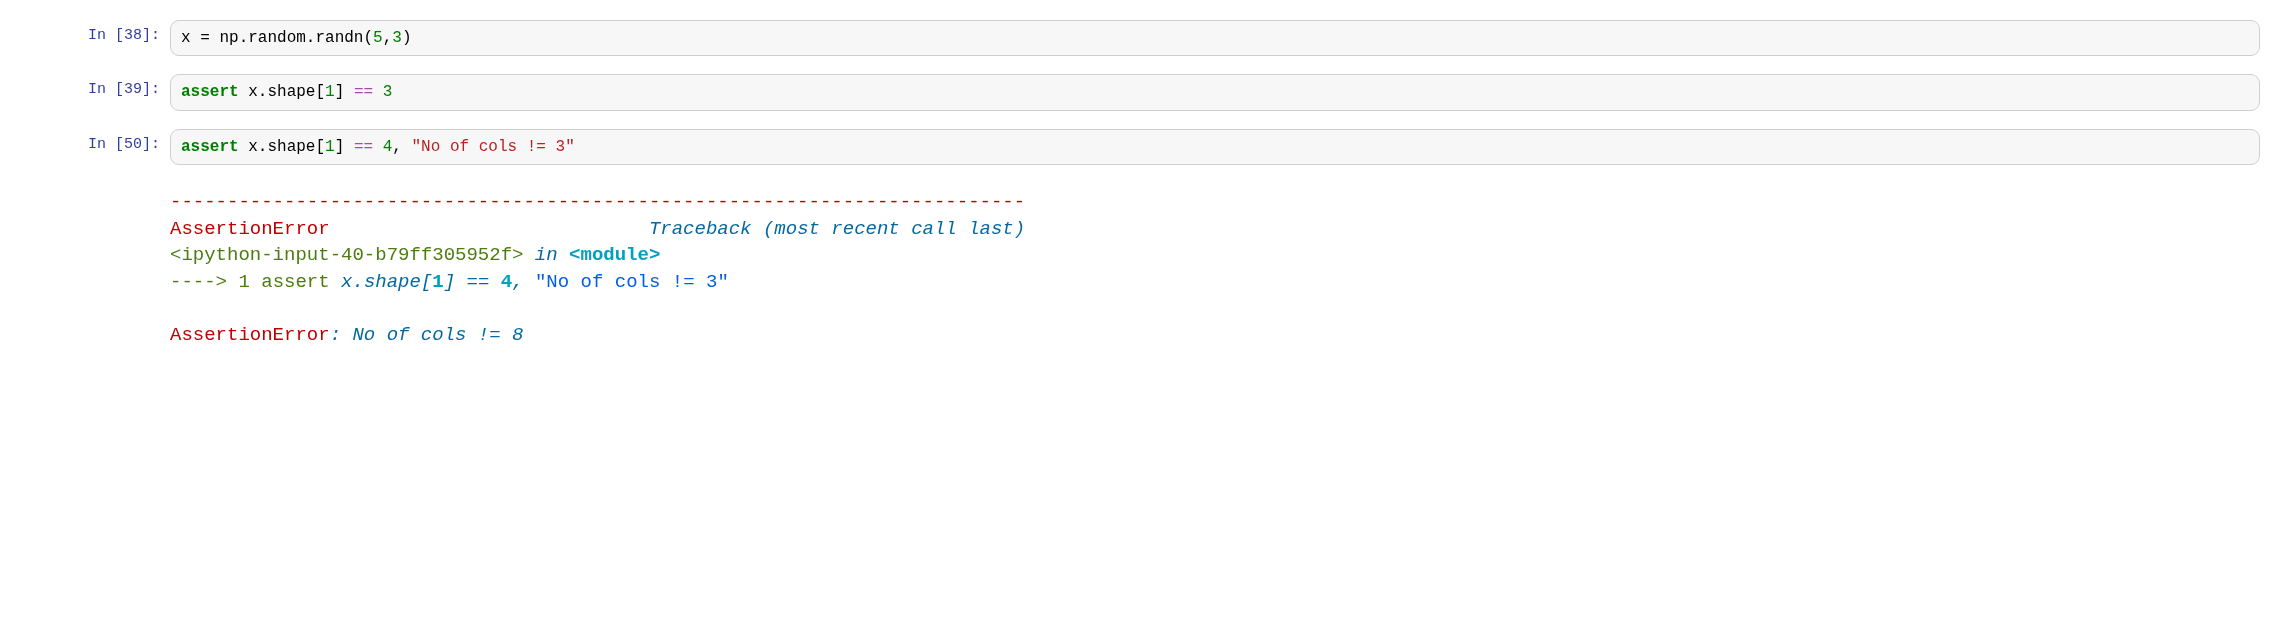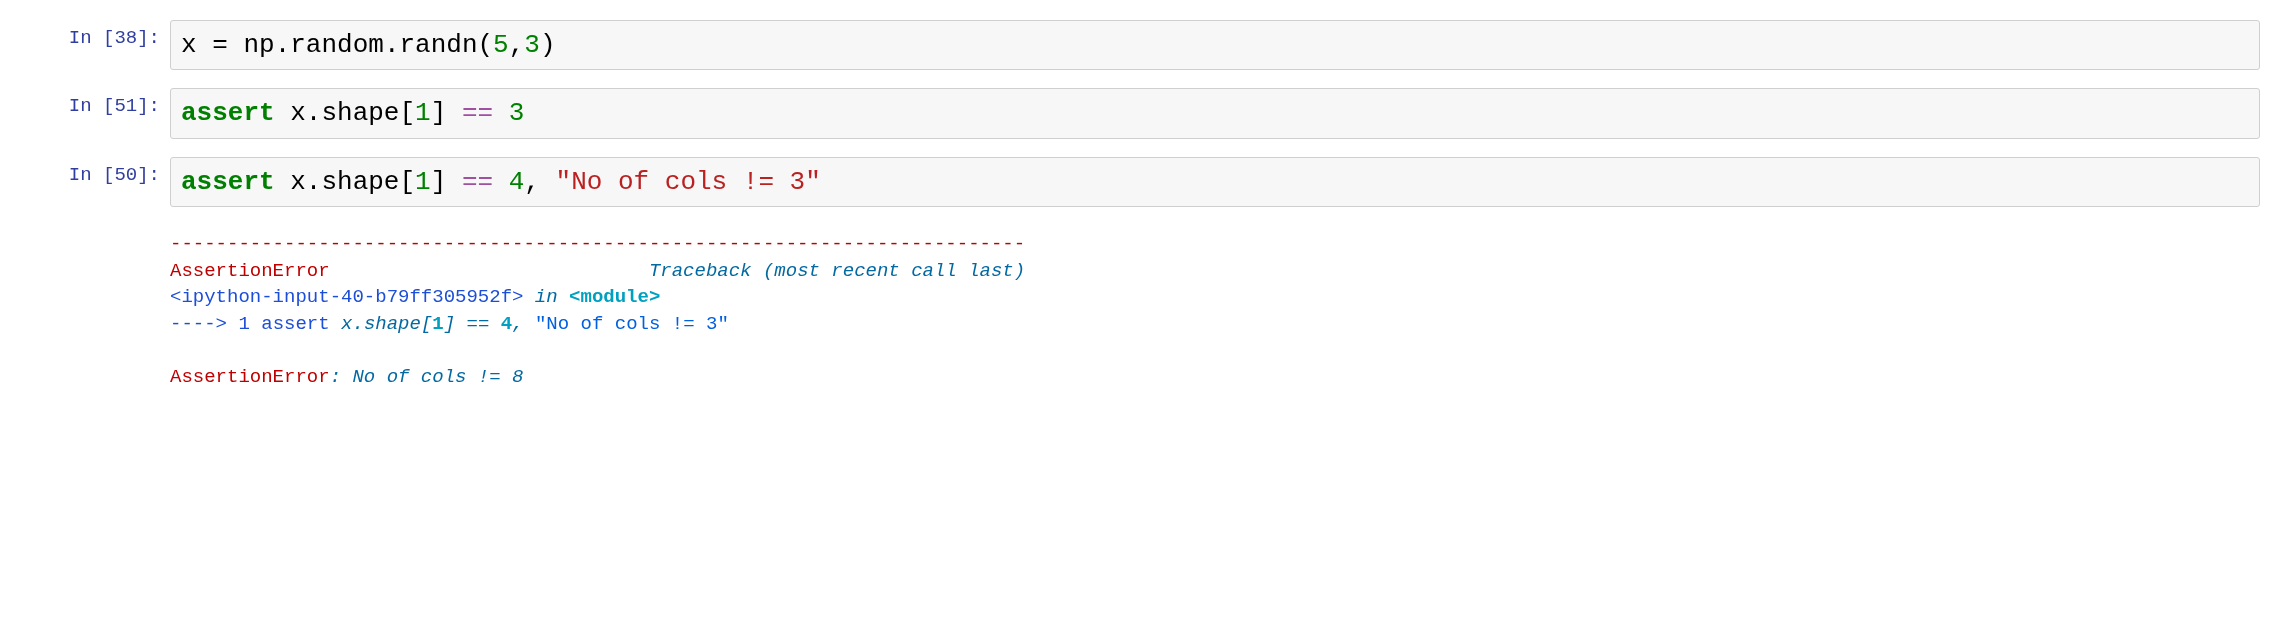--- a/index.html
+++ b/index.html
@@ -13,31 +13,31 @@
       display: flex;
       margin-bottom: 18px;
     }
     .prompt {
       flex: 0 0 140px;
       text-align: right;
       padding-right: 10px;
       padding-top: 7px;
       color: #303F9F;
       font-family: Menlo, Monaco, "Courier New", monospace;
-      font-size: 19px;
+      font-size: 15px;
       white-space: nowrap;
     }
     .input-area {
       flex: 1;
       background: #f7f7f7;
       border: 1px solid #cfcfcf;
-      border-radius: 3px;
+      border-radius: 9px;
       padding: 6px 10px;
       font-family: Menlo, Monaco, "Courier New", monospace;
-      font-size: 26px;
+      font-size: 16px;
       line-height: 1.4;
       white-space: pre;
     }
     .output-area {
       flex: 1;
       padding: 6px 0px 6px 0px;
       font-family: Menlo, Monaco, "Courier New", monospace;
       font-size: 19px;
       line-height: 1.4;
       white-space: pre;
@@ -45,35 +45,35 @@
     
     .tok-op { color: #000; }
     .tok-name { color: #000; }
     .tok-num { color: #008000; }
     .tok-kw { color: #008000; font-weight: bold; }
     .tok-str { color: #ba2121; }
     .tok-punct { color: #000; }
     .tok-cmp { color: #a050a0; }
     
     .tb-red { color: #c00000; }
-    .tb-green { color: #1d4ed8; text-align: center; }
+    .tb-green { color: #4d7c0f; text-align: center; }
     .tb-cyan { color: #00a0c0; font-weight: bold; }
     .tb-blue { color: #0060e0; }
     .tb-black { color: #0369a1; font-style: italic; }
   </style>
 </head>
 <body>
 
 <div class="cell">
   <div class="prompt"><span>In </span><span>[</span><span>38</span><span>]:</span></div>
   <div class="input-area"><span class="tok-name">x</span><span class="tok-op"> = </span><span class="tok-name">np</span><span class="tok-punct">.</span><span class="tok-name">random</span><span class="tok-punct">.</span><span class="tok-name">randn</span><span class="tok-punct">(</span><span class="tok-num">5</span><span class="tok-punct">,</span><span class="tok-num">3</span><span class="tok-punct">)</span></div>
 </div>
 
 <div class="cell">
-  <div class="prompt"><span>In </span><span>[</span><span>51</span><span>]:</span></div>
+  <div class="prompt"><span>In </span><span>[</span><span>39</span><span>]:</span></div>
   <div class="input-area"><span class="tok-kw">assert</span><span> </span><span class="tok-name">x</span><span class="tok-punct">.</span><span class="tok-name">shape</span><span class="tok-punct">[</span><span class="tok-num">1</span><span class="tok-punct">]</span><span> </span><span class="tok-cmp">==</span><span> </span><span class="tok-num">3</span></div>
 </div>
 
 <div class="cell">
   <div class="prompt"><span>In </span><span>[</span><span>50</span><span>]:</span></div>
   <div class="input-area"><span class="tok-kw">assert</span><span> </span><span class="tok-name">x</span><span class="tok-punct">.</span><span class="tok-name">shape</span><span class="tok-punct">[</span><span class="tok-num">1</span><span class="tok-punct">]</span><span> </span><span class="tok-cmp">==</span><span> </span><span class="tok-num">4</span><span class="tok-punct">, </span><span class="tok-str">"No of cols != 3"</span></div>
 </div>
 
 <div class="cell">
   <div class="prompt"></div>

